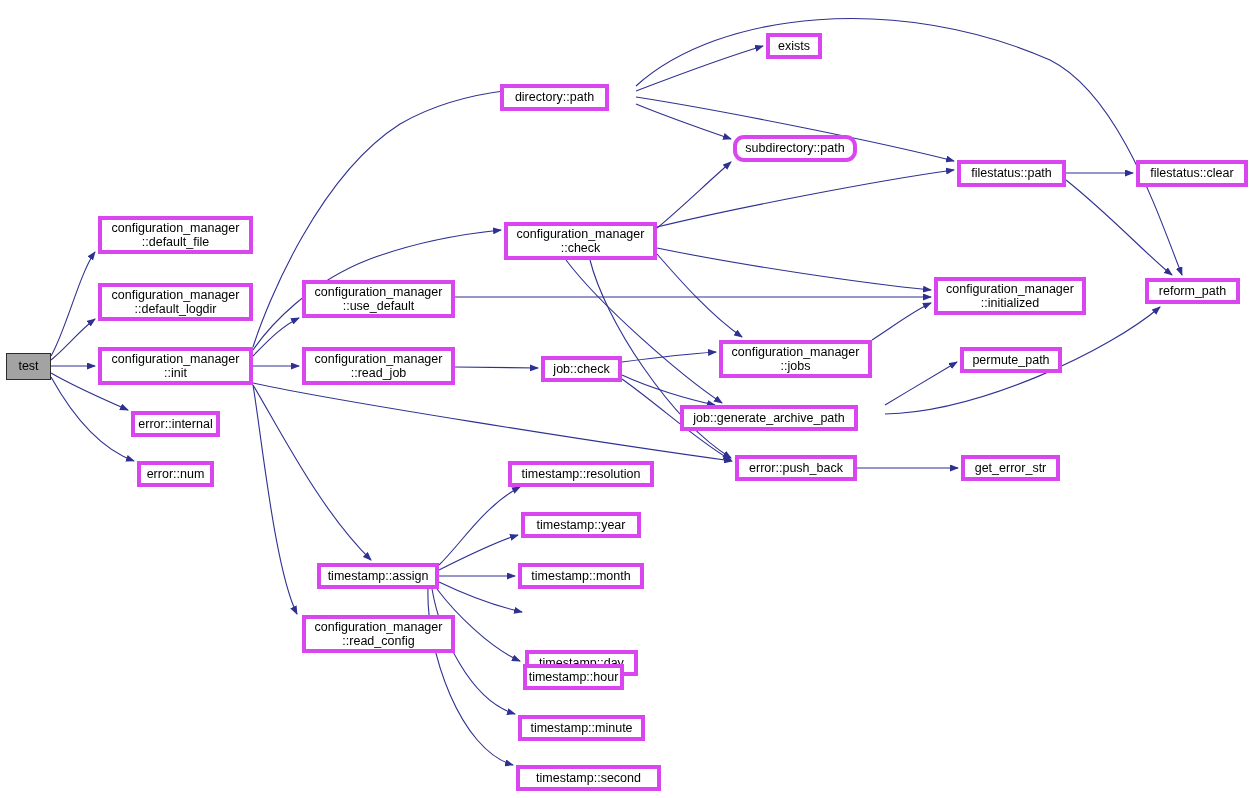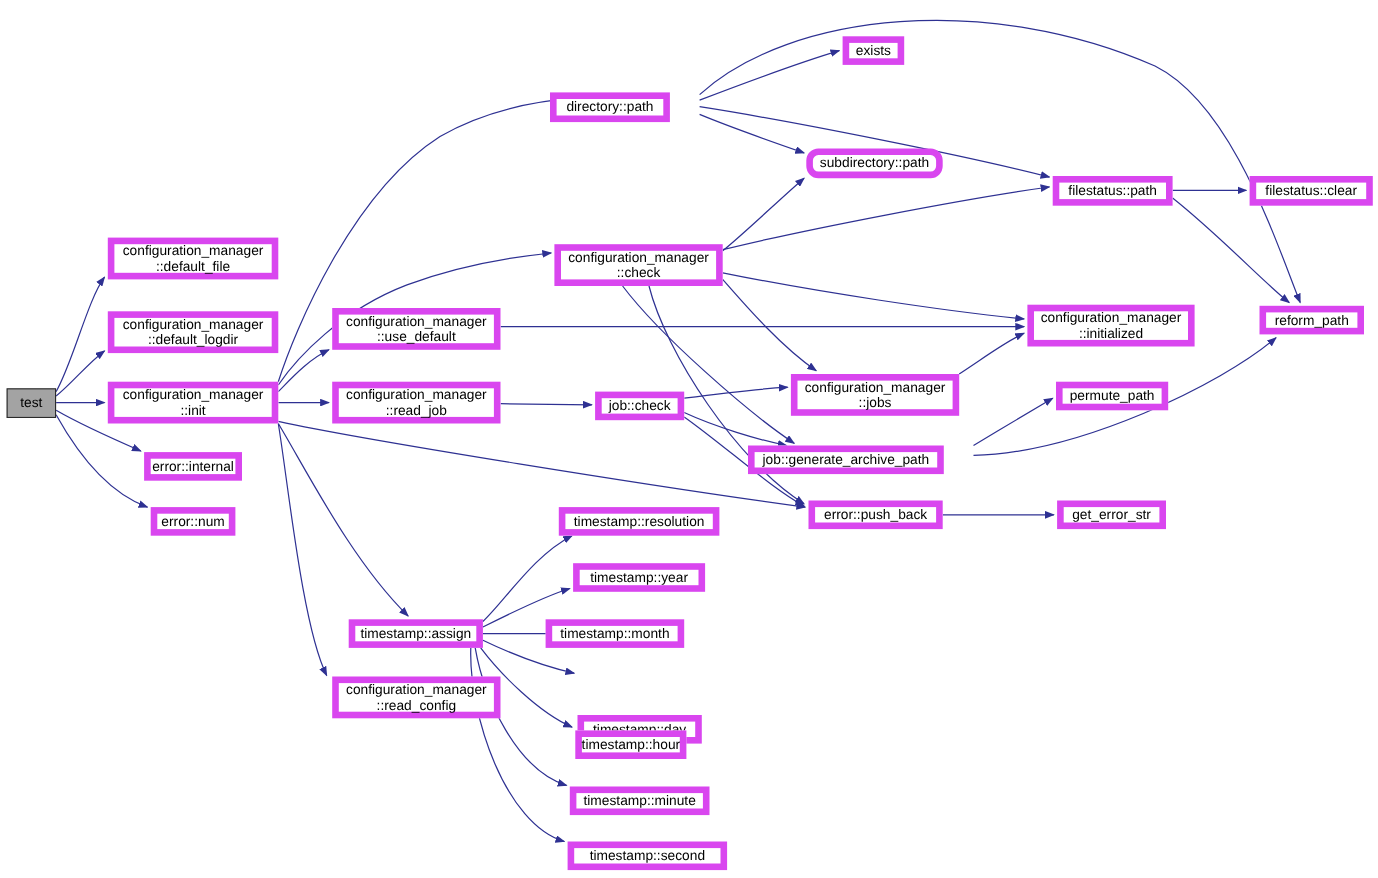--- a/index.html
+++ b/index.html
@@ -2,21 +2,21 @@
 <html><head>
 <meta charset="utf-8">
 <style>
   html,body{margin:0;padding:0;background:#ffffff;}
   body{font-family:"Liberation Sans","DejaVu Sans",sans-serif;}
   #canvas{position:relative;width:1253px;height:798px;background:#ffffff;overflow:hidden;}
   #edges{position:absolute;left:0;top:0;width:1253px;height:798px;}
   .node{
     position:absolute;
     box-sizing:border-box;
-    border:6px solid #d946ef;
+    border:4px solid #d946ef;
     background:#ffffff;
     color:#000000;
     font-size:12.5px;
     line-height:14.5px;
     display:flex;
     align-items:center;
     justify-content:center;
     text-align:center;
     white-space:pre-line;
     letter-spacing:0px;
@@ -94,21 +94,21 @@
 ::read_job</span></div>
       <div class="node" style="left: 302px; top: 615px; width: 153px; height: 38px;"><span class="lbl">configuration_manager
 ::read_config</span></div>
       <div class="node" style="left: 317px; top: 563px; width: 122px; height: 26px;"><span class="lbl">timestamp::assign</span></div>
       <div class="node" style="left: 500px; top: 84px; width: 109px; height: 27px;"><span class="lbl">directory::path</span></div>
       <div class="node" style="left: 504px; top: 222px; width: 153px; height: 38px;"><span class="lbl">configuration_manager
 ::check</span></div>
       <div class="node" style="left: 541px; top: 356px; width: 81px; height: 26px;"><span class="lbl">job::check</span></div>
       <div class="node" style="left: 508px; top: 461px; width: 146px; height: 26px;"><span class="lbl">timestamp::resolution</span></div>
       <div class="node" style="left: 521px; top: 512px; width: 120px; height: 26px;"><span class="lbl">timestamp::year</span></div>
-      <div class="node" style="left: 496px; top: 563px; width: 126px; height: 26px;"><span class="lbl">timestamp::month</span></div>
+      <div class="node" style="left: 518px; top: 563px; width: 126px; height: 26px;"><span class="lbl">timestamp::month</span></div>
       <div class="node" style="left: 525px; top: 614px; width: 113px; height: 26px; margin-top: 36px;"><span class="lbl">timestamp::day</span></div>
       <div class="node" style="left: 523px; top: 664px; width: 101px; height: 26px;"><span class="lbl">timestamp::hour</span></div>
       <div class="node" style="left: 518px; top: 715px; width: 127px; height: 26px;"><span class="lbl">timestamp::minute</span></div>
       <div class="node" style="left: 516px; top: 765px; width: 145px; height: 26px;"><span class="lbl">timestamp::second</span></div>
       <div class="node" style="left: 766px; top: 33px; width: 56px; height: 26px;"><span class="lbl">exists</span></div>
       <div class="node" style="left: 733px; top: 135px; width: 124px; height: 27px; border-radius: 11px;"><span class="lbl">subdirectory::path</span></div>
       <div class="node" style="left: 719px; top: 340px; width: 153px; height: 38px;"><span class="lbl">configuration_manager
 ::jobs</span></div>
       <div class="node" style="left: 680px; top: 405px; width: 178px; height: 26px;"><span class="lbl">job::generate_archive_path</span></div>
       <div class="node" style="left: 735px; top: 455px; width: 122px; height: 26px;"><span class="lbl">error::push_back</span></div>

